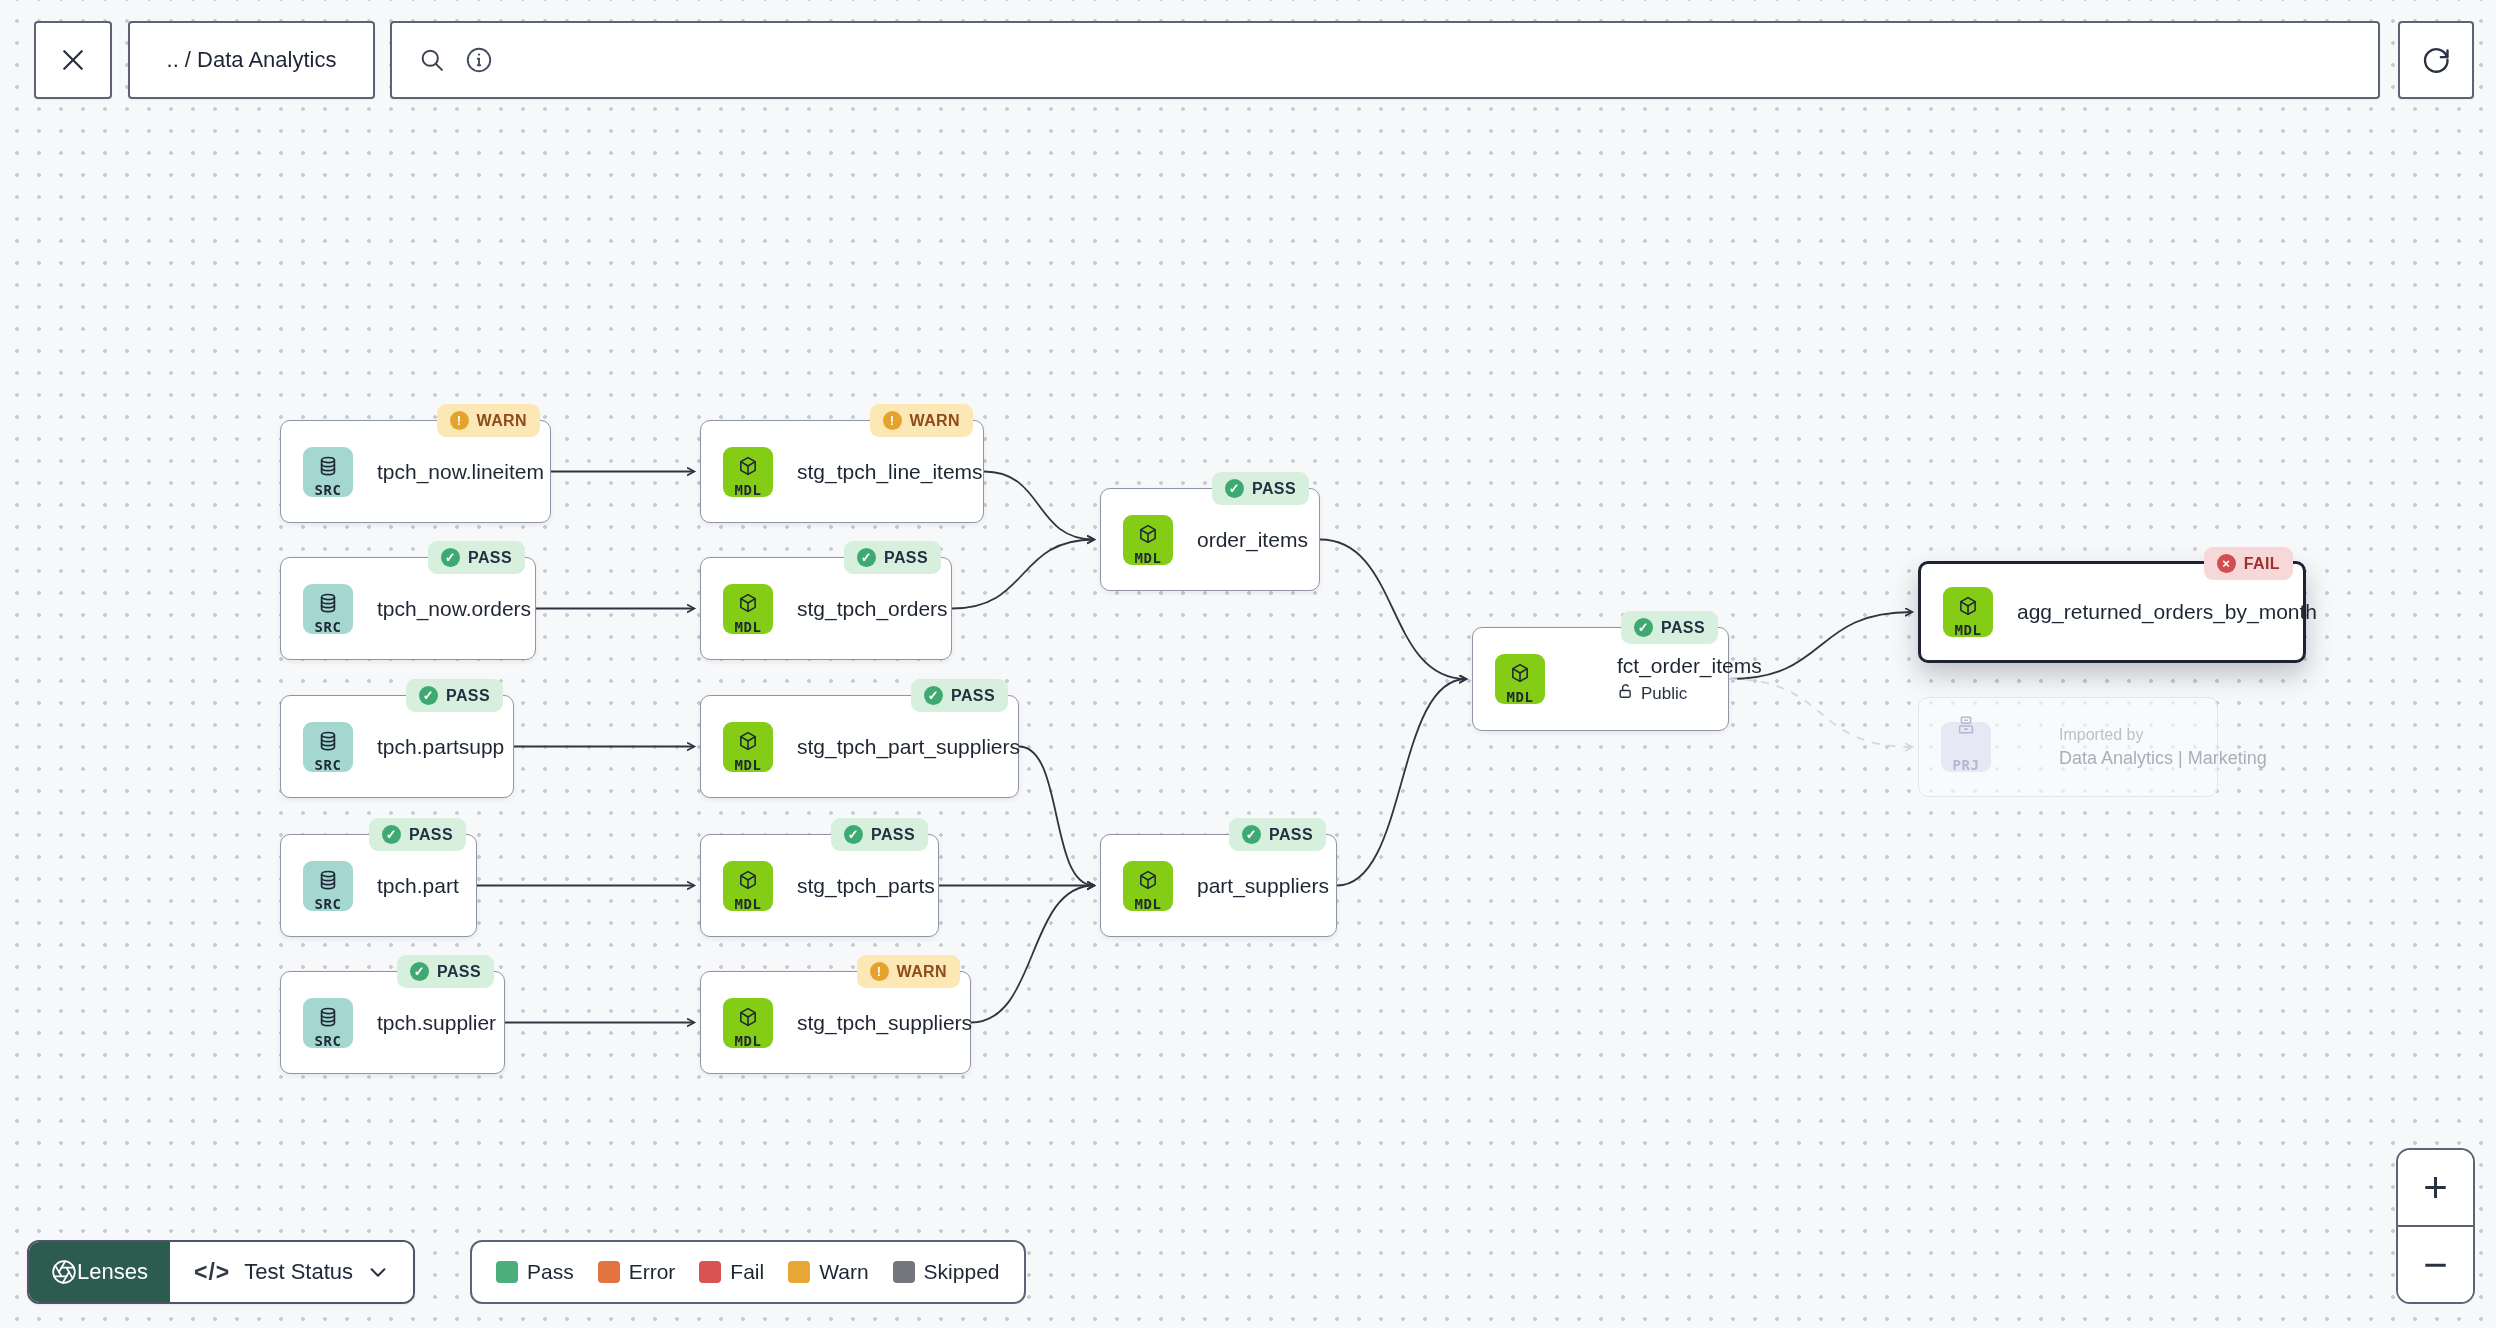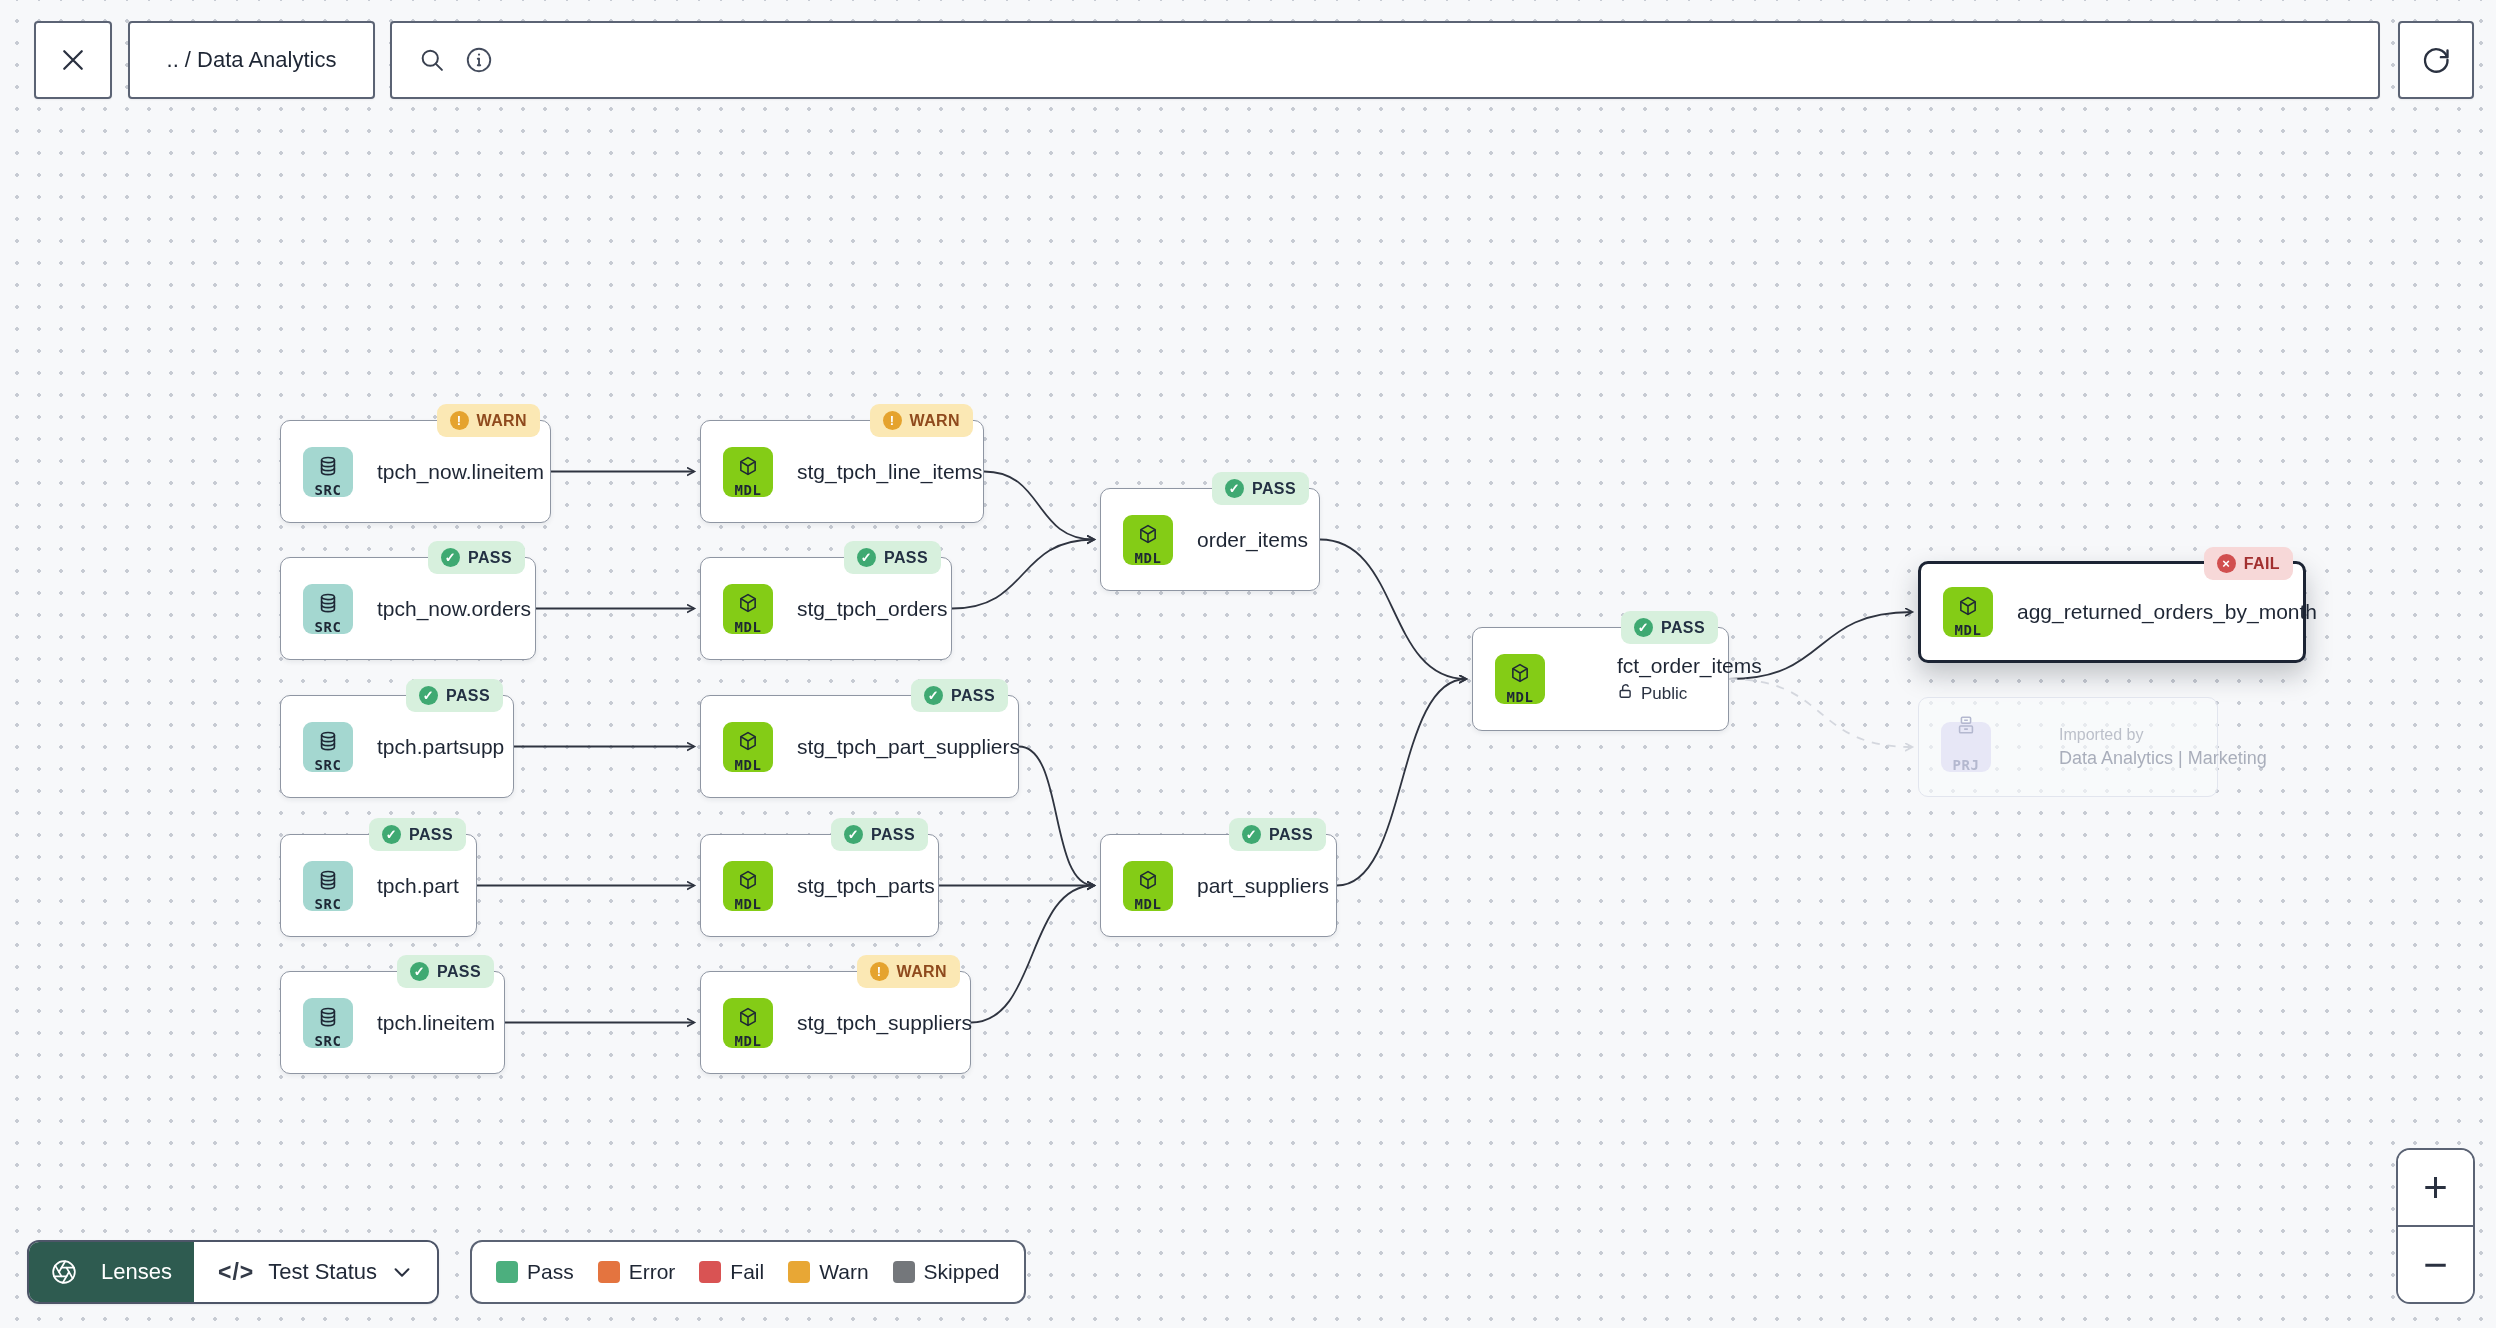--- a/index.html
+++ b/index.html
@@ -76,21 +76,21 @@
   .pill-WARN .dot{background:#e5a32e;}
   .pill-FAIL{background:#f7d8d8;color:#a22f2f;}
   .pill-FAIL .dot{background:#d14f4f;}
   
   #lens-group{
     position:absolute;left:27px;top:1240px;height:64px;box-sizing:border-box;
     display:flex;border:2px solid #4d5568;border-radius:12px;overflow:hidden;
     background:#fff;box-shadow:0 1px 2px rgba(30,38,55,.08);
   }
   #lenses-btn{
-    background:#2e5b50;color:#fff;display:flex;align-items:center;gap:24px;
+    background:#2e5b50;color:#fff;display:flex;align-items:center;gap:0;
     padding:0 22px;font-size:22px;cursor:pointer;
   }
   #lens-select{
     display:flex;align-items:center;gap:14px;padding:0 24px;font-size:22px;
     color:#222a39;cursor:pointer;background:#fff;
   }
   #legend{
     position:absolute;left:470px;top:1240px;height:64px;box-sizing:border-box;
     display:flex;align-items:center;gap:24px;padding:0 24px;
     background:#fff;border:2px solid #5b6374;border-radius:12px;
@@ -366,21 +366,21 @@
     </div>
     <div class="node" style="left: 280px; top: 971px; width: 225px; height: 103px;">
       <div class="kind-badge kind-SRC">
         <span class="kicn"><svg width="22" height="22" viewBox="0 0 24 24" fill="none" stroke="currentColor" stroke-width="1.8">
             <ellipse cx="12" cy="5.5" rx="7" ry="2.8"></ellipse>
             <path d="M5 5.5v13c0 1.6 3.1 2.9 7 2.9s7-1.3 7-2.9v-13"></path>
             <path d="M5 9.8c0 1.6 3.1 2.9 7 2.9s7-1.3 7-2.9M5 14.2c0 1.6 3.1 2.9 7 2.9s7-1.3 7-2.9"></path>
           </svg></span>
         <span class="ktxt">SRC</span>
       </div>
-      <span class="node-label">tpch.lineitem</span>
+      <span class="node-label">tpch.supplier</span>
       <span class="pill pill-PASS">
         <span class="dot">✓</span>
         <span>PASS</span>
       </span>
     </div>
     <div class="node" style="left: 700px; top: 971px; width: 271px; height: 103px;">
       <div class="kind-badge kind-MDL">
         <span class="kicn"><svg width="22" height="22" viewBox="0 0 24 24" fill="none" stroke="currentColor" stroke-width="1.7" stroke-linejoin="round">
             <path d="M12 2.8l7.8 4.5v9.4L12 21.2l-7.8-4.5V7.3L12 2.8z"></path>
             <path d="M12 12l7.8-4.7M12 12L4.2 7.3M12 12v9.2"></path>

